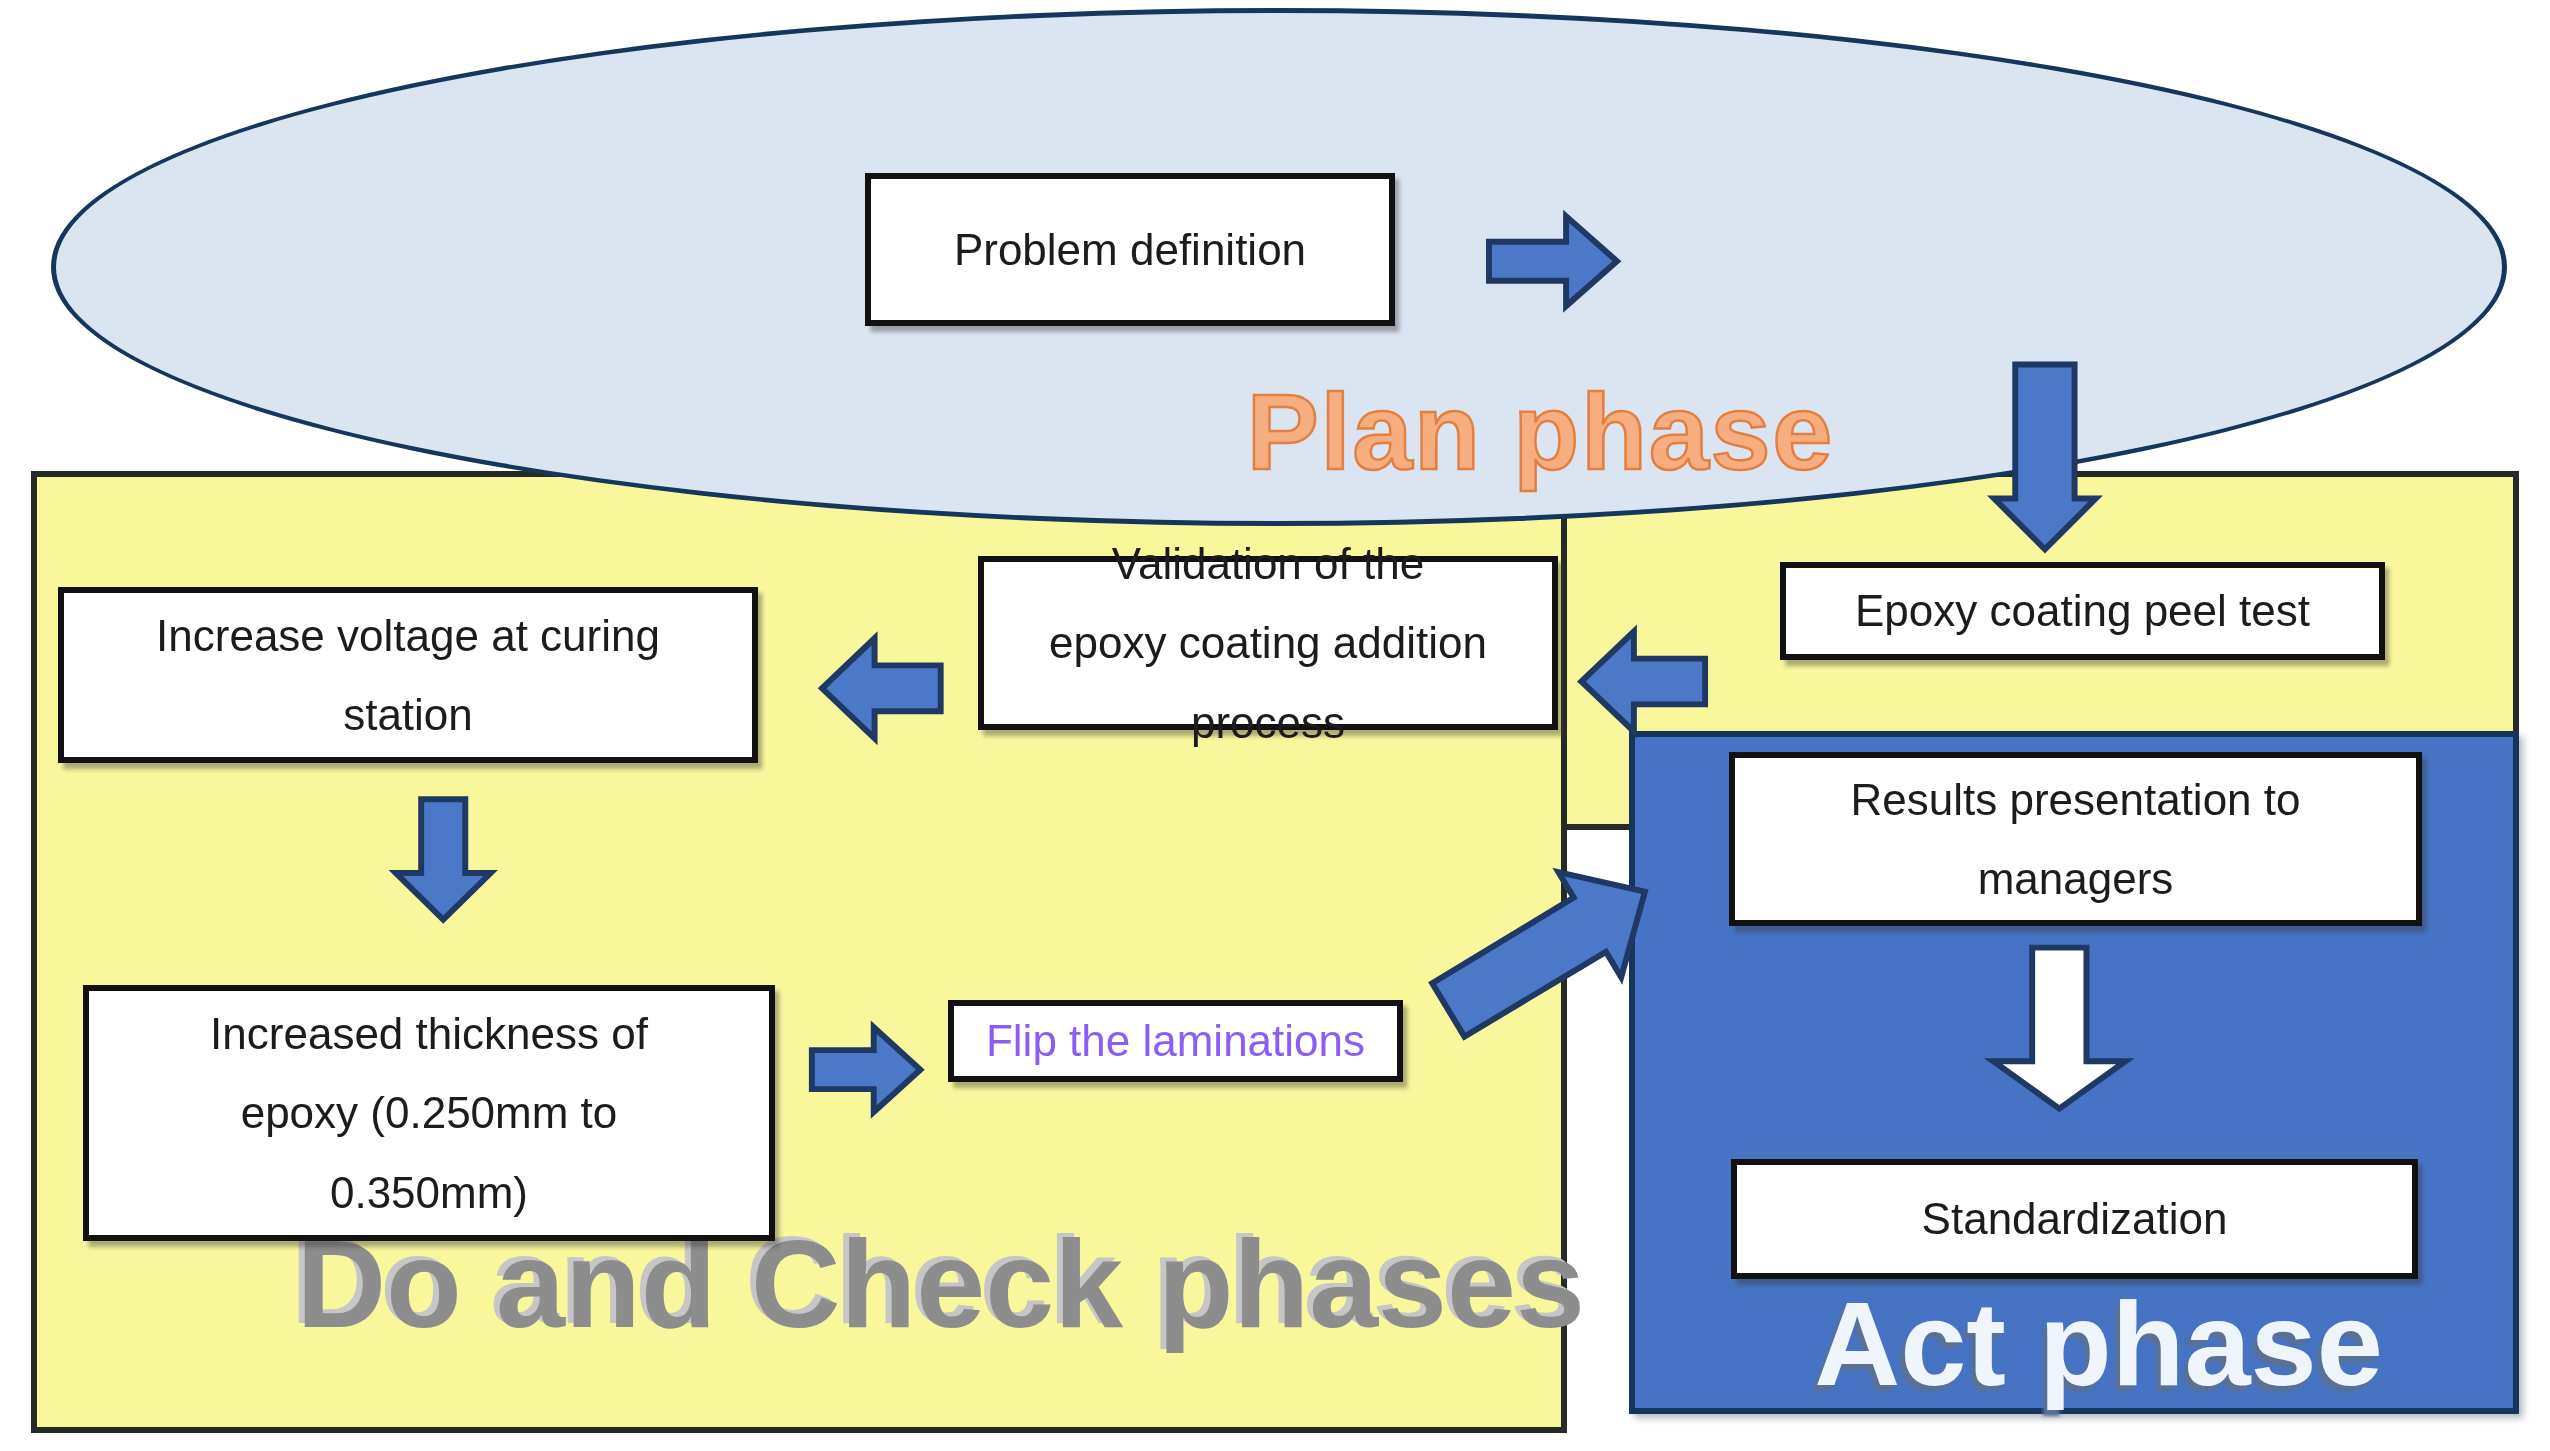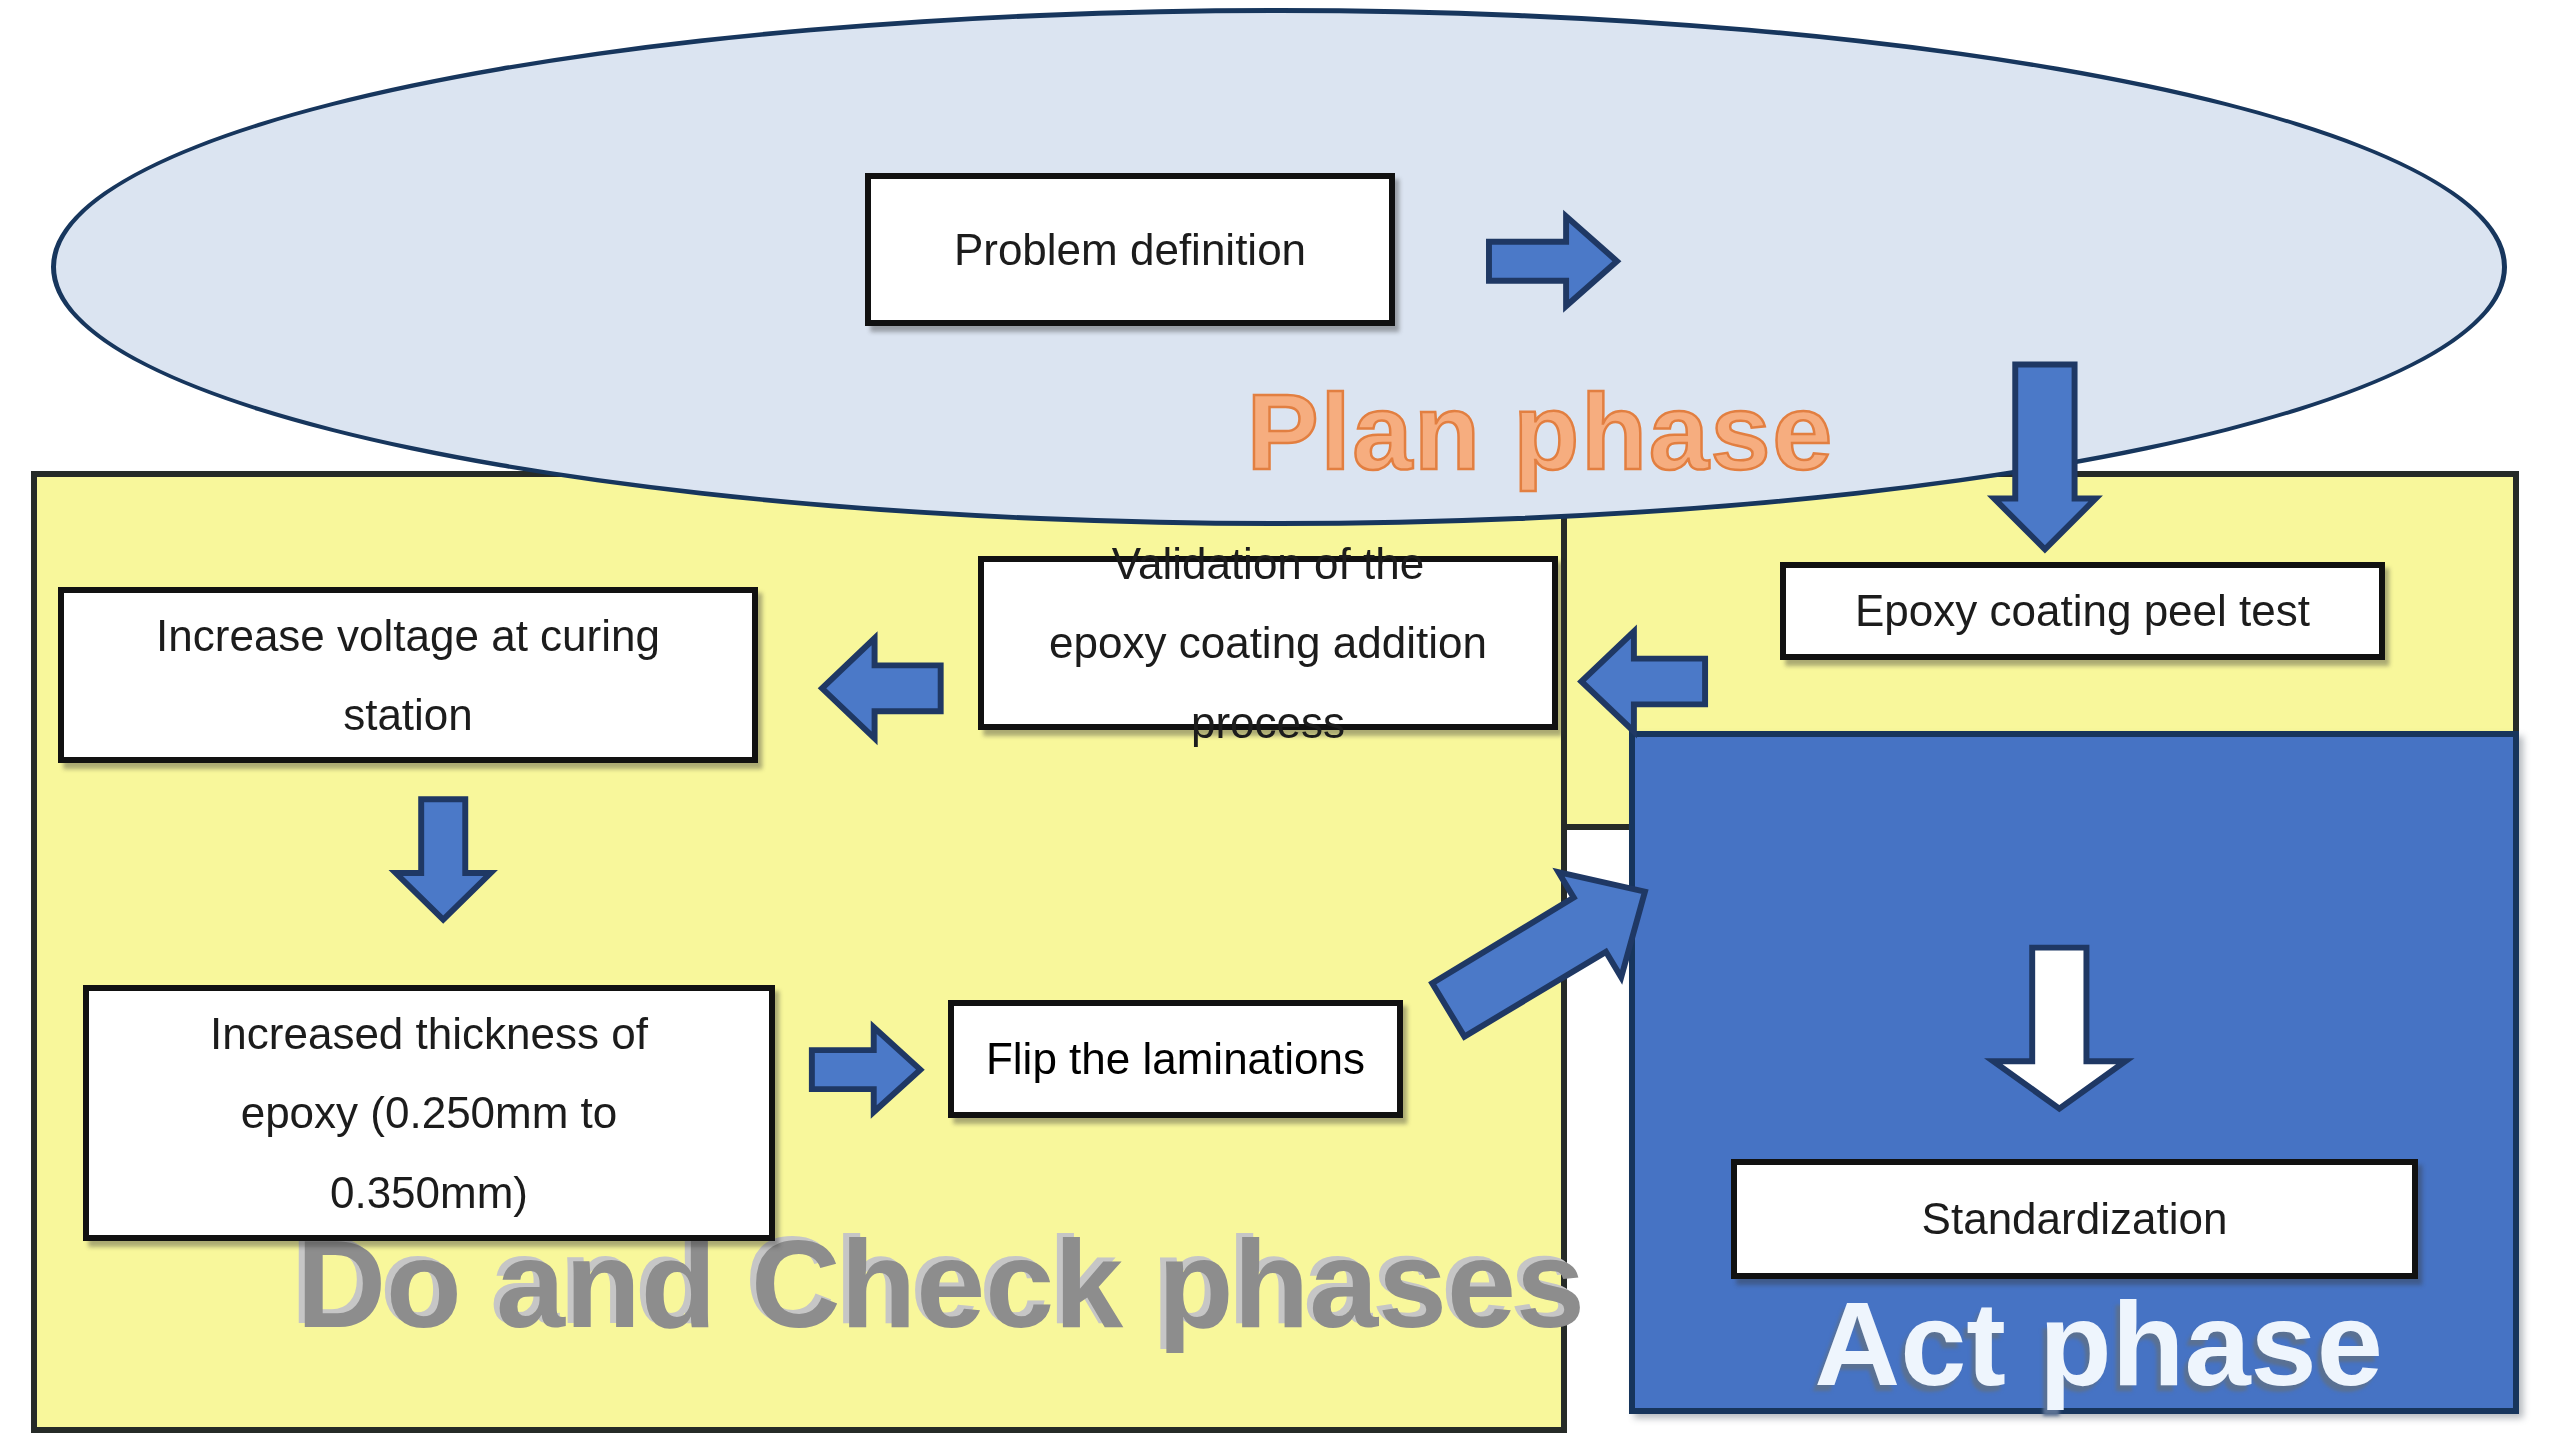--- a/index.html
+++ b/index.html
@@ -37,21 +37,21 @@
     text-align:center; white-space:pre-line;
     font-size:44px; line-height:1.8; color:var(--box-text);
     box-shadow:5.1px 6px 4.2px rgba(55,55,55,0.40);
   }
   .box-problem       { left:865px; top:173px;  width:530px; height:153px; }
   .box-cause         { left:1704px; top:188px;  width:532px; height:153px; }
   .box-epoxy         { left:1780px; top:562px;  width:605px; height:98px; }
   .box-validation    { left:978px; top:556px;  width:580px; height:174px; }
   .box-increase      { left:58px;   top:587px;  width:700px; height:176px;text-align:center; }
   .box-thickness     { left:83px;   top:973px; width:692px; height:256px;margin-top:12px; }
-  .box-flip          { left:948px; top:1000px; width:455px; height:118px; border-width:6px; color:#000000; }
+  .box-flip          { left:948px; top:1000px; width:455px; height:82px; border-width:6px; color:#8b5cf6; }
   .box-results       { left:1729px; top:752px;  width:693px; height:174px; }
   .box-standard      { left:1731px; top:1159px; width:687px; height:120px; }
 
   .phase-label { position:absolute; text-align:right; line-height:1.05; }
   .plan-label {
     left:986px; top:375px; width:848px;
     font-size:108px; font-weight:bold; letter-spacing:1.7px;
     color:var(--plan-text);
     -webkit-text-stroke:2.5px var(--plan-text-outline);
     text-shadow:0 0 2.5px rgba(255,255,255,0.8);
@@ -91,20 +91,22 @@
   <div class="box box-epoxy">Epoxy coating peel test</div>
   <div class="box box-validation">Validation of the
 epoxy coating addition
 process</div>
   <div class="box box-increase">Increase voltage at curing
 station</div>
   <div class="box box-thickness">Increased thickness of
 epoxy (0.250mm to
 0.350mm)</div>
   <div class="box box-flip">Flip the laminations</div>
+  <div class="box box-results">Results presentation to
+managers</div>
   <div class="box box-standard">Standardization</div>
 
   <svg class="arrows" viewBox="0 0 3009 1713">
     <polygon class="ar" points="1757,285 1848,285 1848,255 1908,308 1848,361 1848,331 1757,331"></polygon>
     <polygon class="ar" points="2378,430 2448,430 2448,588 2473,588 2413,648 2353,588 2378,588"></polygon>
     <polygon class="ar" points="2012,777 1928,777 1928,745 1866,804 1928,863 1928,831 2012,831"></polygon>
     <polygon class="ar" points="1110,785 1032,785 1032,753 970,812 1032,871 1032,839 1110,839"></polygon>
     <polygon class="ar" points="497,943 549,943 549,1030 579,1030 523,1085 467,1030 497,1030"></polygon>
     <polygon class="ar" points="958,1239 1031,1239 1031,1212 1086,1262 1031,1312 1031,1285 958,1285"></polygon>
     <polygon class="ar" points="1690,1160 1857,1059 1839,1029 1941,1052 1913,1153 1895,1123 1728,1223"></polygon>

